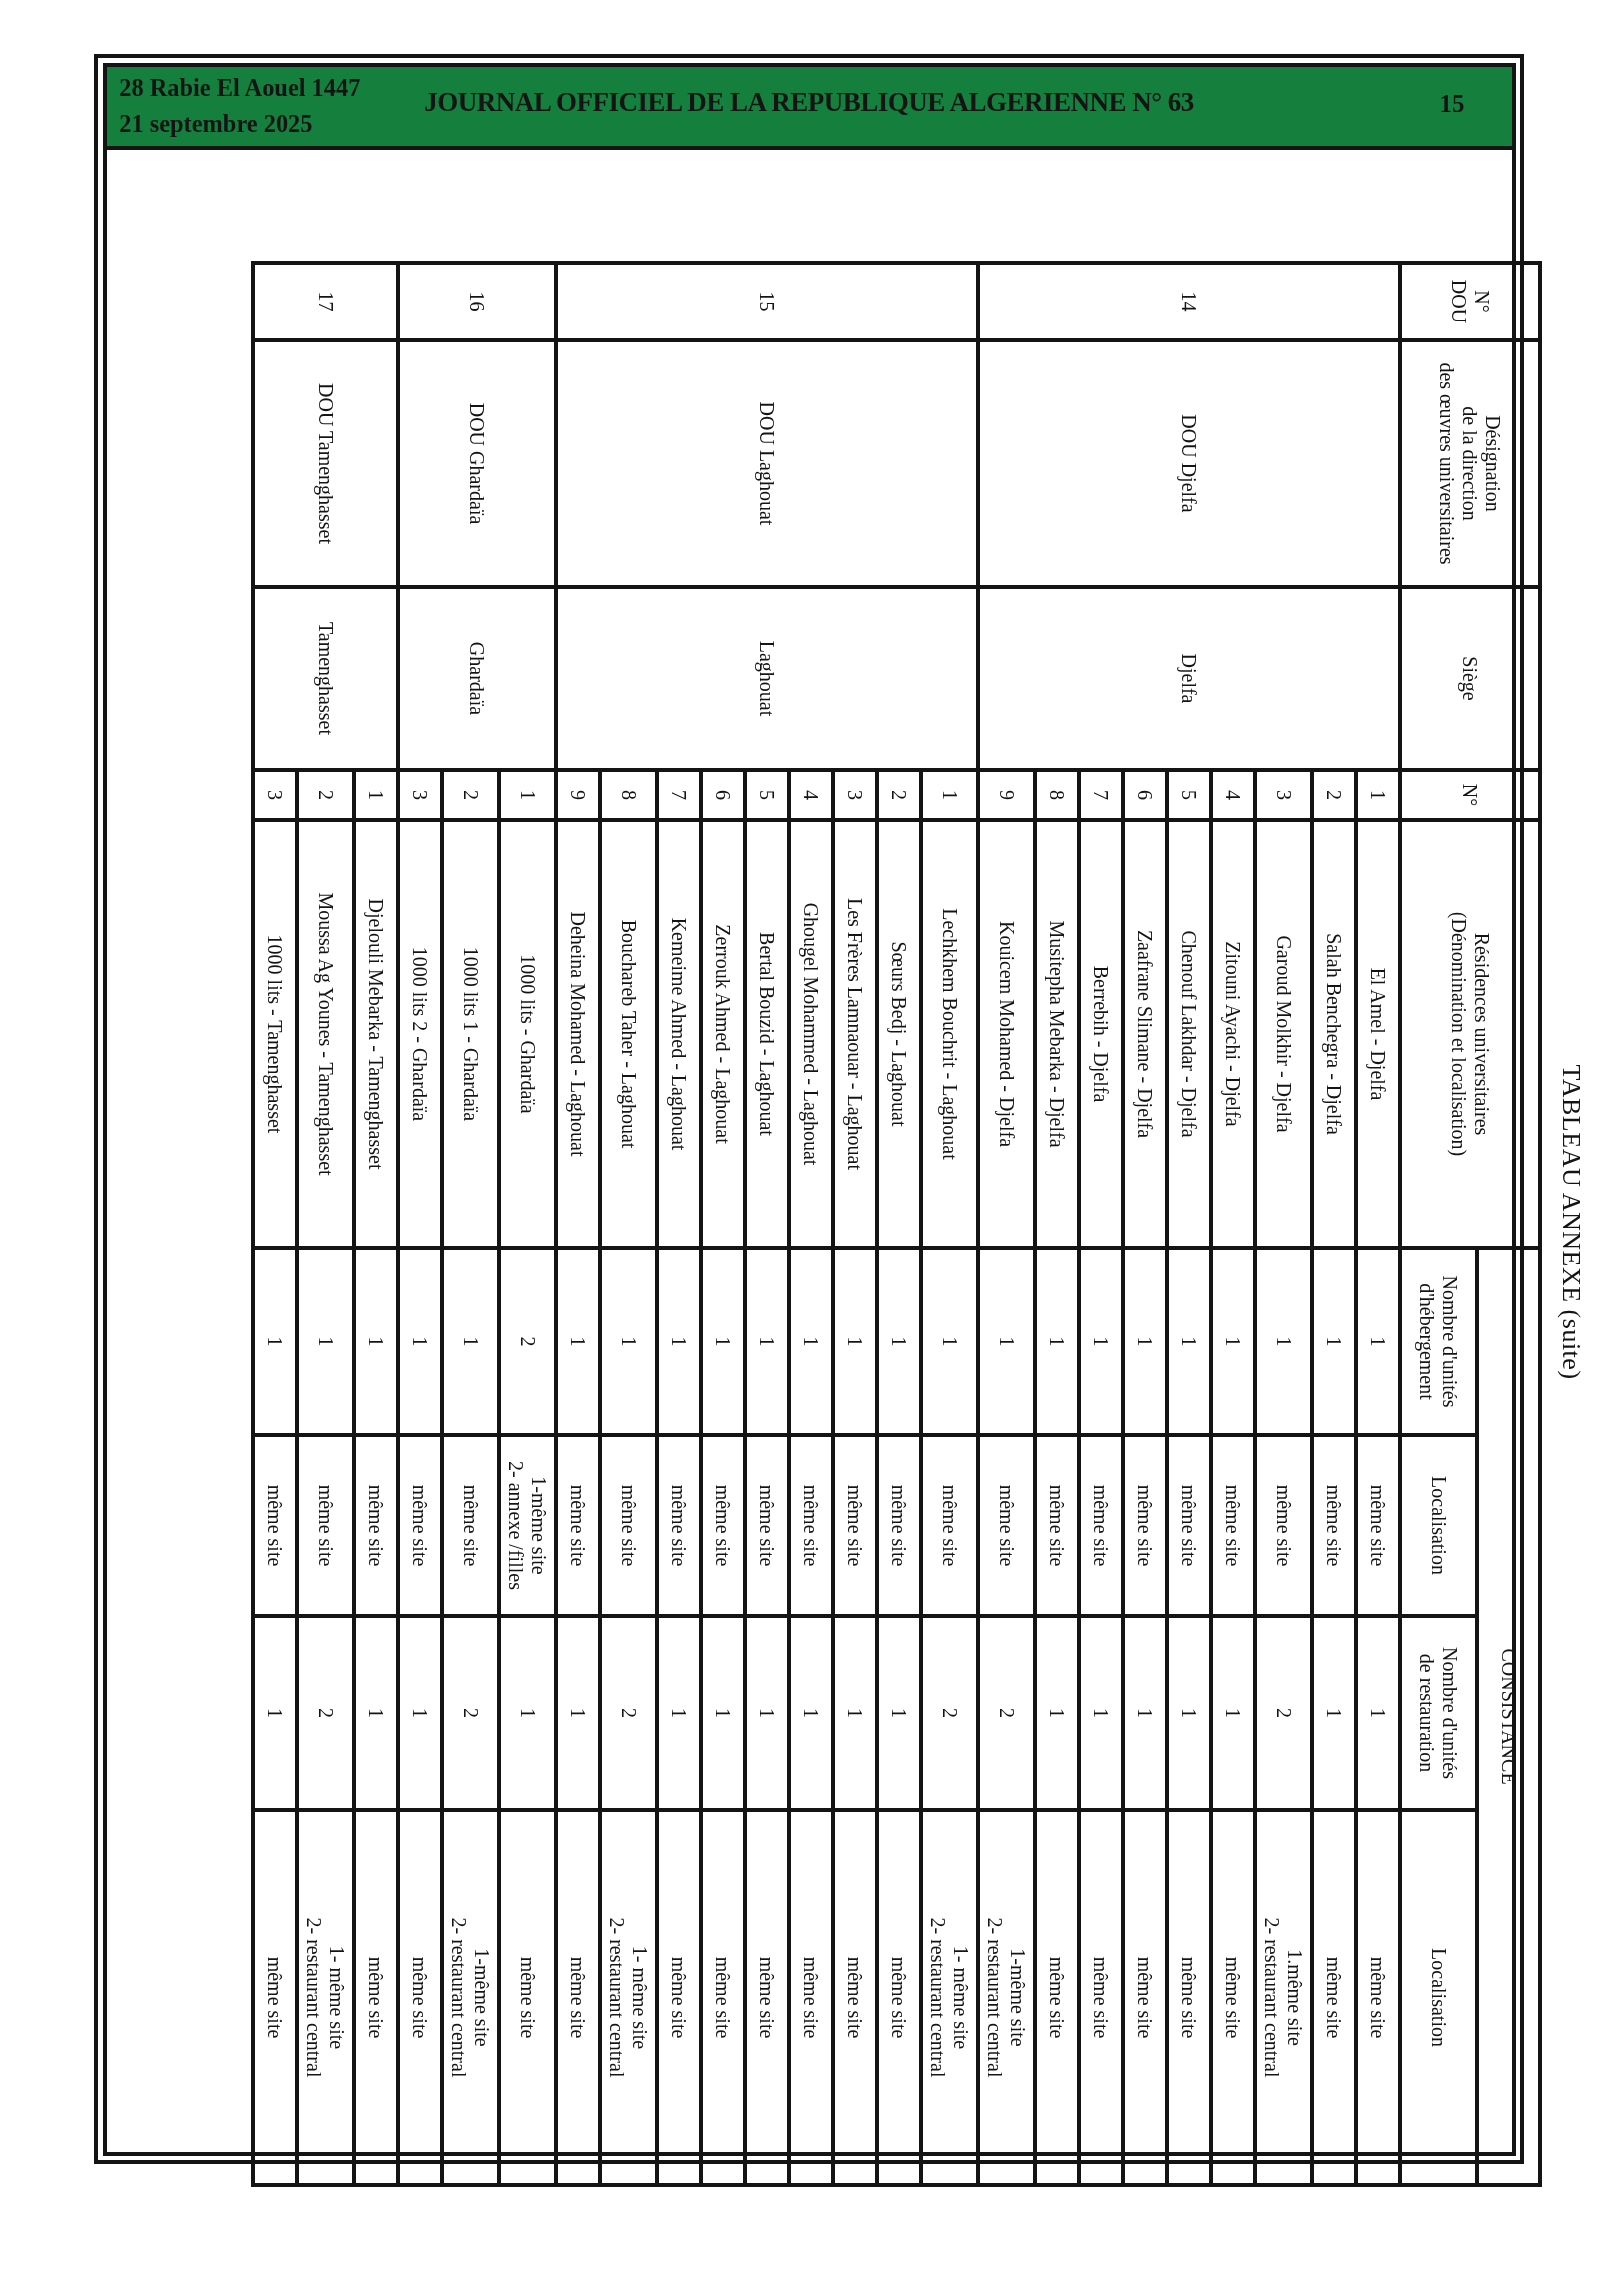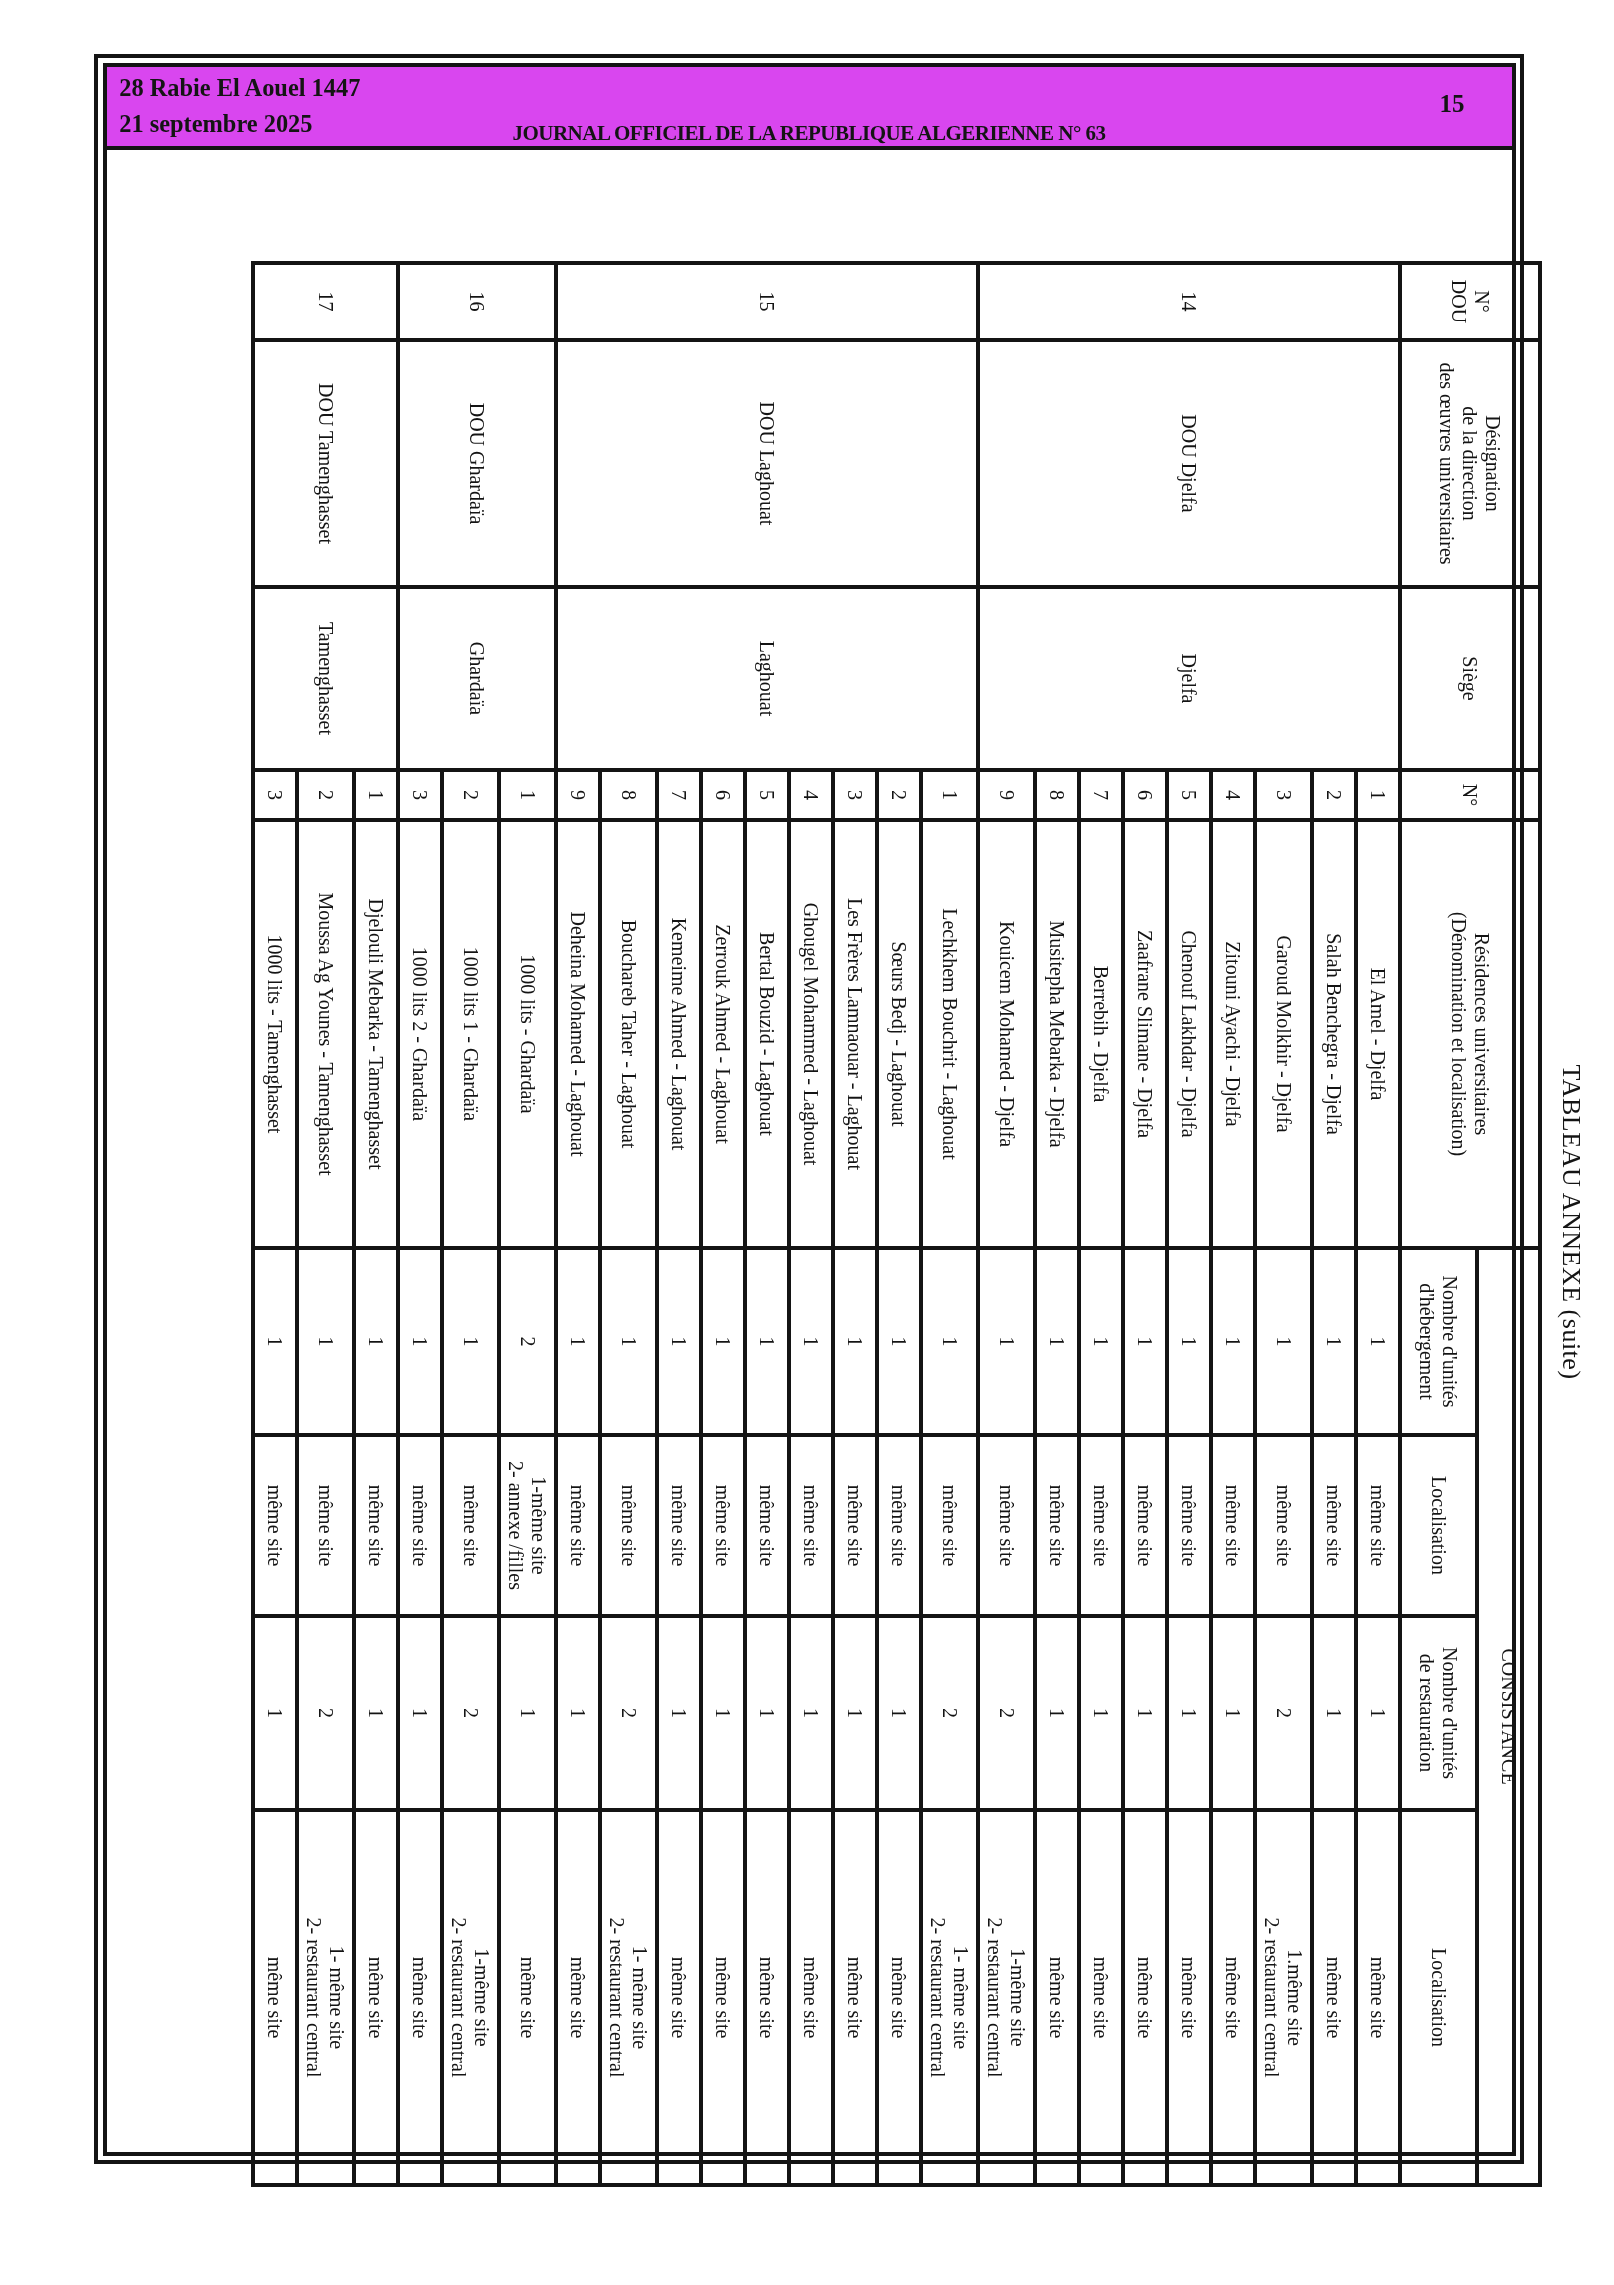--- a/index.html
+++ b/index.html
@@ -3,25 +3,25 @@
 <meta charset="utf-8">
 <style>
   html,body{margin:0;padding:0;background:#ffffff;}
   .page{position:relative;width:1615px;height:2285px;background:#ffffff;overflow:hidden;
         font-family:"Liberation Serif","DejaVu Serif",serif;color:#141414;}
   
   .frame-outer{position:absolute;left:94px;top:54px;width:1430px;height:2110px;
                border:4.5px solid #141414;box-sizing:border-box;padding:4.5px;}
   .frame-inner{width:100%;height:100%;border:4.5px solid #141414;box-sizing:border-box;position:relative;}
   
-  .masthead{position:absolute;left:0;top:0;right:0;height:83px;background:#d946ef;
+  .masthead{position:absolute;left:0;top:0;right:0;height:83px;background:#15803d;
             border-bottom:4.5px solid #141414;box-sizing:border-box;
-            display:flex;align-items:flex-end;}
+            display:flex;align-items:flex-start;}
   .mast-dates{position:absolute;left:12.7px;top:3.6px;font-weight:bold;font-size:24.4px;line-height:36px;white-space:pre-line;}
-  .mast-title{width:100%;text-align:center;font-weight:bold;font-size:21px;letter-spacing:-0.5px;}
+  .mast-title{width:100%;text-align:center;font-weight:bold;font-size:27px;letter-spacing:-0.5px;margin-top:20px;}
   .mast-page{position:absolute;right:47px;top:23.5px;font-weight:bold;font-size:25px;}
   
   .rot{position:absolute;left:1493px;top:194px;width:1922px;transform-origin:0 0;transform:rotate(90deg);}
   .annex-title{height:58px;display:flex;align-items:center;justify-content:center;
                font-size:26px;letter-spacing:0.5px;}
   table{border-collapse:collapse;width:1922px;table-layout:fixed;}
   td,th{border:4.5px solid #141414;text-align:center;vertical-align:middle;
         font-size:20px;font-weight:normal;padding:1.8px 3.6px;box-sizing:border-box;
         white-space:pre-line;overflow:hidden;}
   thead .consist{height:63px;font-size:21px;}

